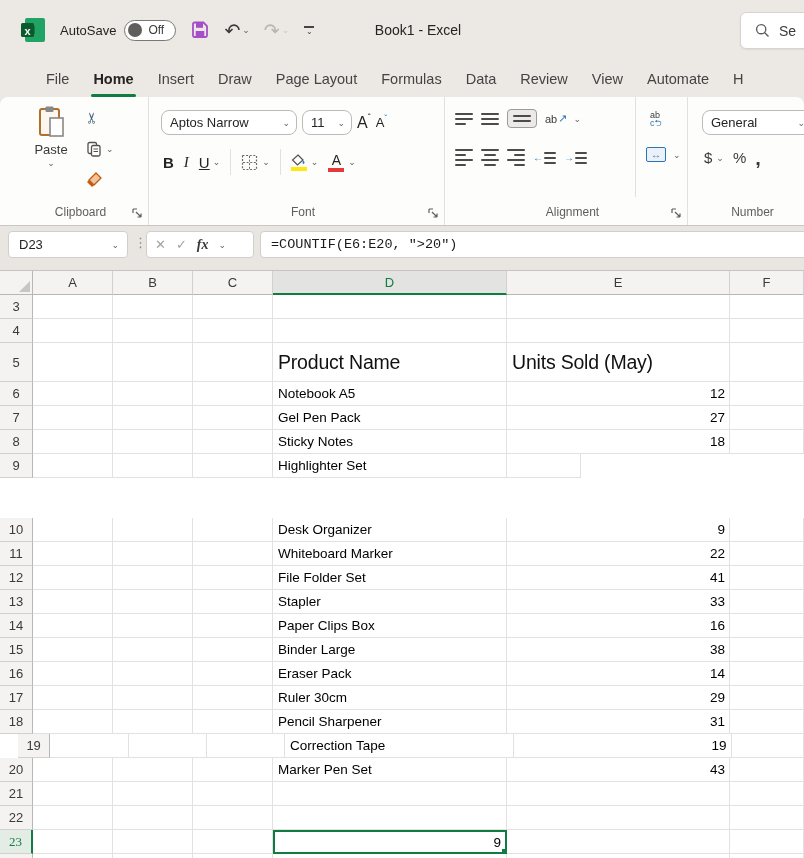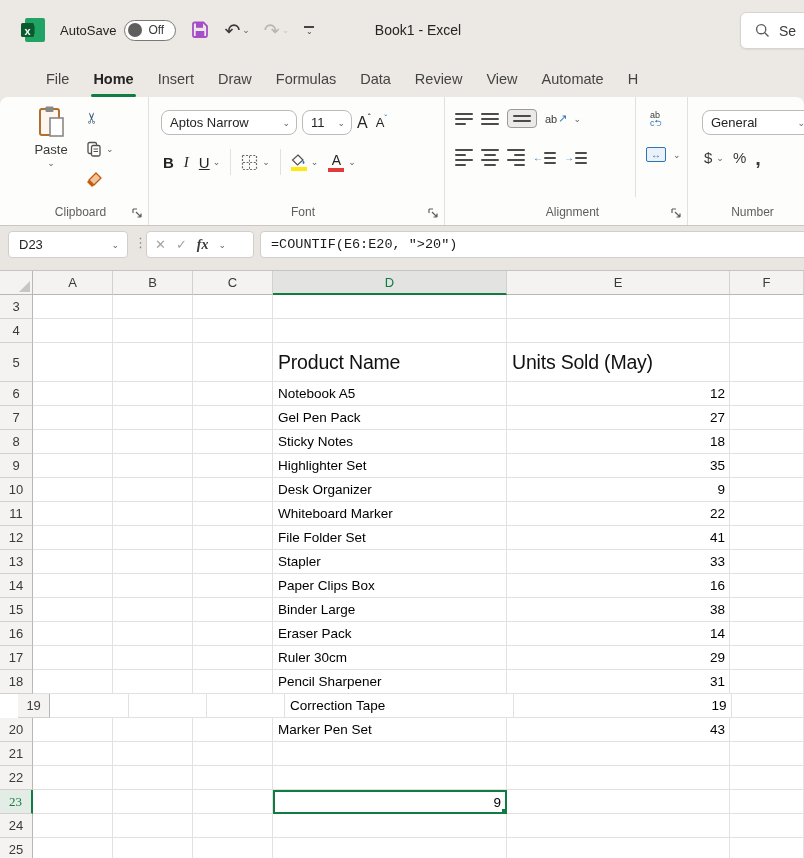--- a/index.html
+++ b/index.html
@@ -201,20 +201,21 @@
     </svg>
     <span>Se</span>
   </div>
 </div>
 
 <nav id="tabsrow">
     <div class="tab">File</div>
     <div class="tab active">Home</div>
     <div class="tab">Insert</div>
     <div class="tab">Draw</div>
+    <div class="tab">Page Layout</div>
     <div class="tab">Formulas</div>
     <div class="tab">Data</div>
     <div class="tab">Review</div>
     <div class="tab">View</div>
     <div class="tab">Automate</div>
     <div class="tab">H</div>
   </nav>
 
 <div id="ribbon">
 
@@ -496,24 +497,23 @@
         <div class="cell" style="width: 234px;">Sticky Notes</div>
         <div class="cell num" style="width: 223px;">18</div>
         <div class="cell" style="width: 74px;"></div>
       </div>
       <div class="grid-row" style="height: 24px;">
         <div class="row-header">9</div>
         <div class="cell" style="width: 80px;"></div>
         <div class="cell" style="width: 80px;"></div>
         <div class="cell" style="width: 80px;"></div>
         <div class="cell" style="width: 234px;">Highlighter Set</div>
-        <div class="cell num" style="width: 223px;">35</div>
-        <div class="cell" style="width: 74px;"></div>
-      </div>
-      <div class="grid-row" style="height: 24px;">
+        <div class="cell" style="width: 74px;"></div>
+      </div>
+      <div class="grid-row" style="height: 24px; margin-top: 40px;">
         <div class="row-header">10</div>
         <div class="cell" style="width: 80px;"></div>
         <div class="cell" style="width: 80px;"></div>
         <div class="cell" style="width: 80px;"></div>
         <div class="cell" style="width: 234px;">Desk Organizer</div>
         <div class="cell num" style="width: 223px;">9</div>
         <div class="cell" style="width: 74px;"></div>
       </div>
       <div class="grid-row" style="height: 24px;">
         <div class="row-header">11</div>

